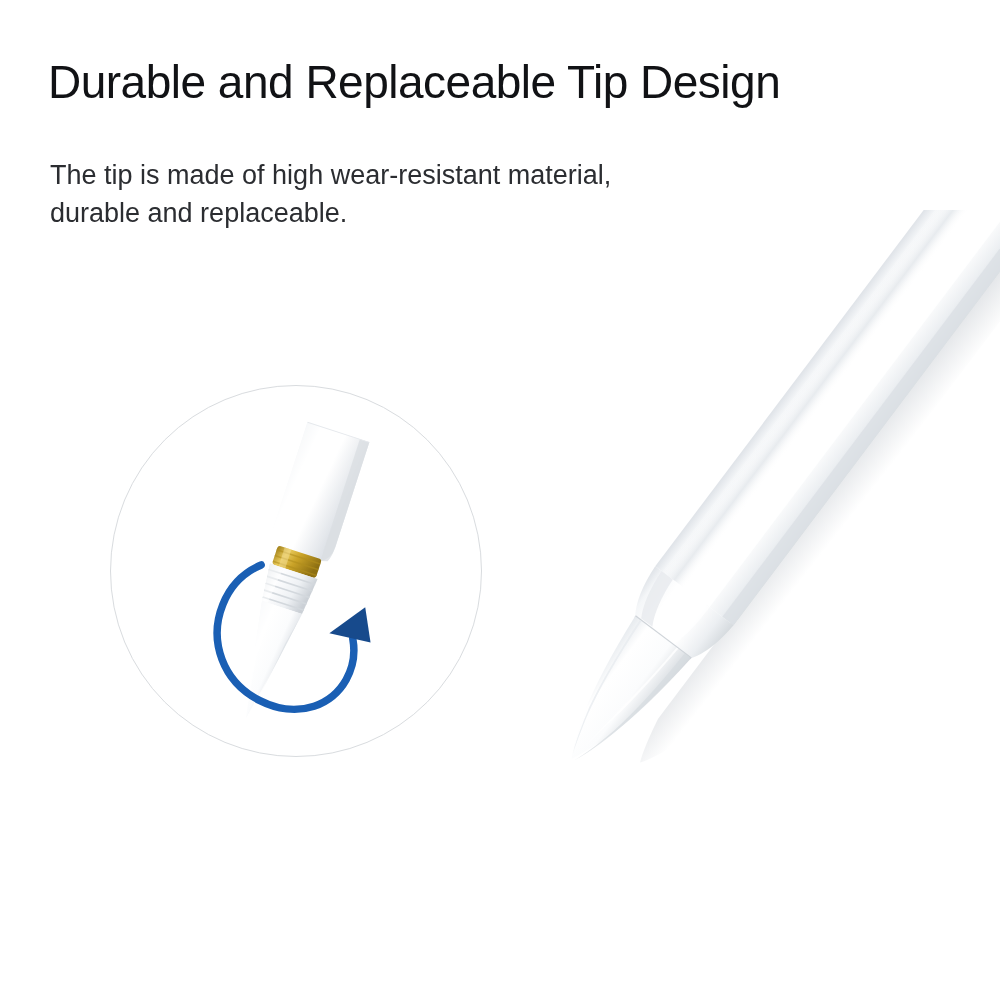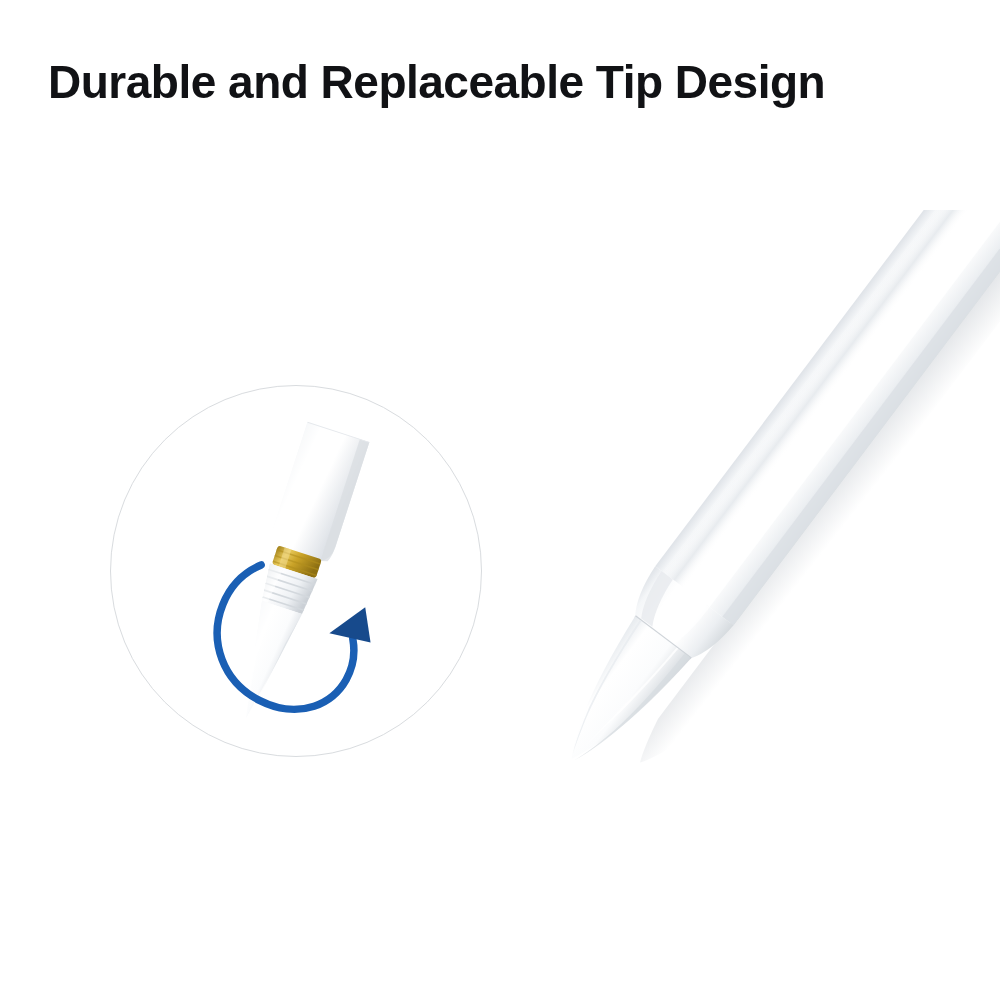--- a/index.html
+++ b/index.html
@@ -20,21 +20,21 @@
   }
 
   
   .headline {
     position: absolute;
     left: 48px;
     top: 58px;
     width: 920px;
     font-size: 46px;
     line-height: 1.05;
-    font-weight: 700;
+    font-weight: 400;
     letter-spacing: -0.5px;
     color: #111215;
     white-space: nowrap;
   }
   .subcopy {
     position: absolute;
     left: 50px;
     top: 156px;
     width: 760px;
     font-size: 27px;
@@ -68,20 +68,24 @@
   }
   .product svg { display: block; }
 </style>
 </head>
 <body>
 
 <div class="page">
 
   <div class="headline">Durable and Replaceable Tip Design</div>
 
+  <div class="subcopy">
+    <span class="line">The tip is made of high wear-resistant material,</span>
+    <span class="line">durable and replaceable.</span>
+  </div>
 
   <div class="inset">
     <svg width="370" height="370" viewBox="0 0 370 370" xmlns="http://www.w3.org/2000/svg">
       <defs>
         <linearGradient id="bodyGrad" x1="0" y1="0" x2="1" y2="0.25">
           <stop offset="0%" stop-color="#eef1f4"></stop>
           <stop offset="22%" stop-color="#ffffff"></stop>
           <stop offset="58%" stop-color="#ffffff"></stop>
           <stop offset="100%" stop-color="#dfe3e8"></stop>
         </linearGradient>

